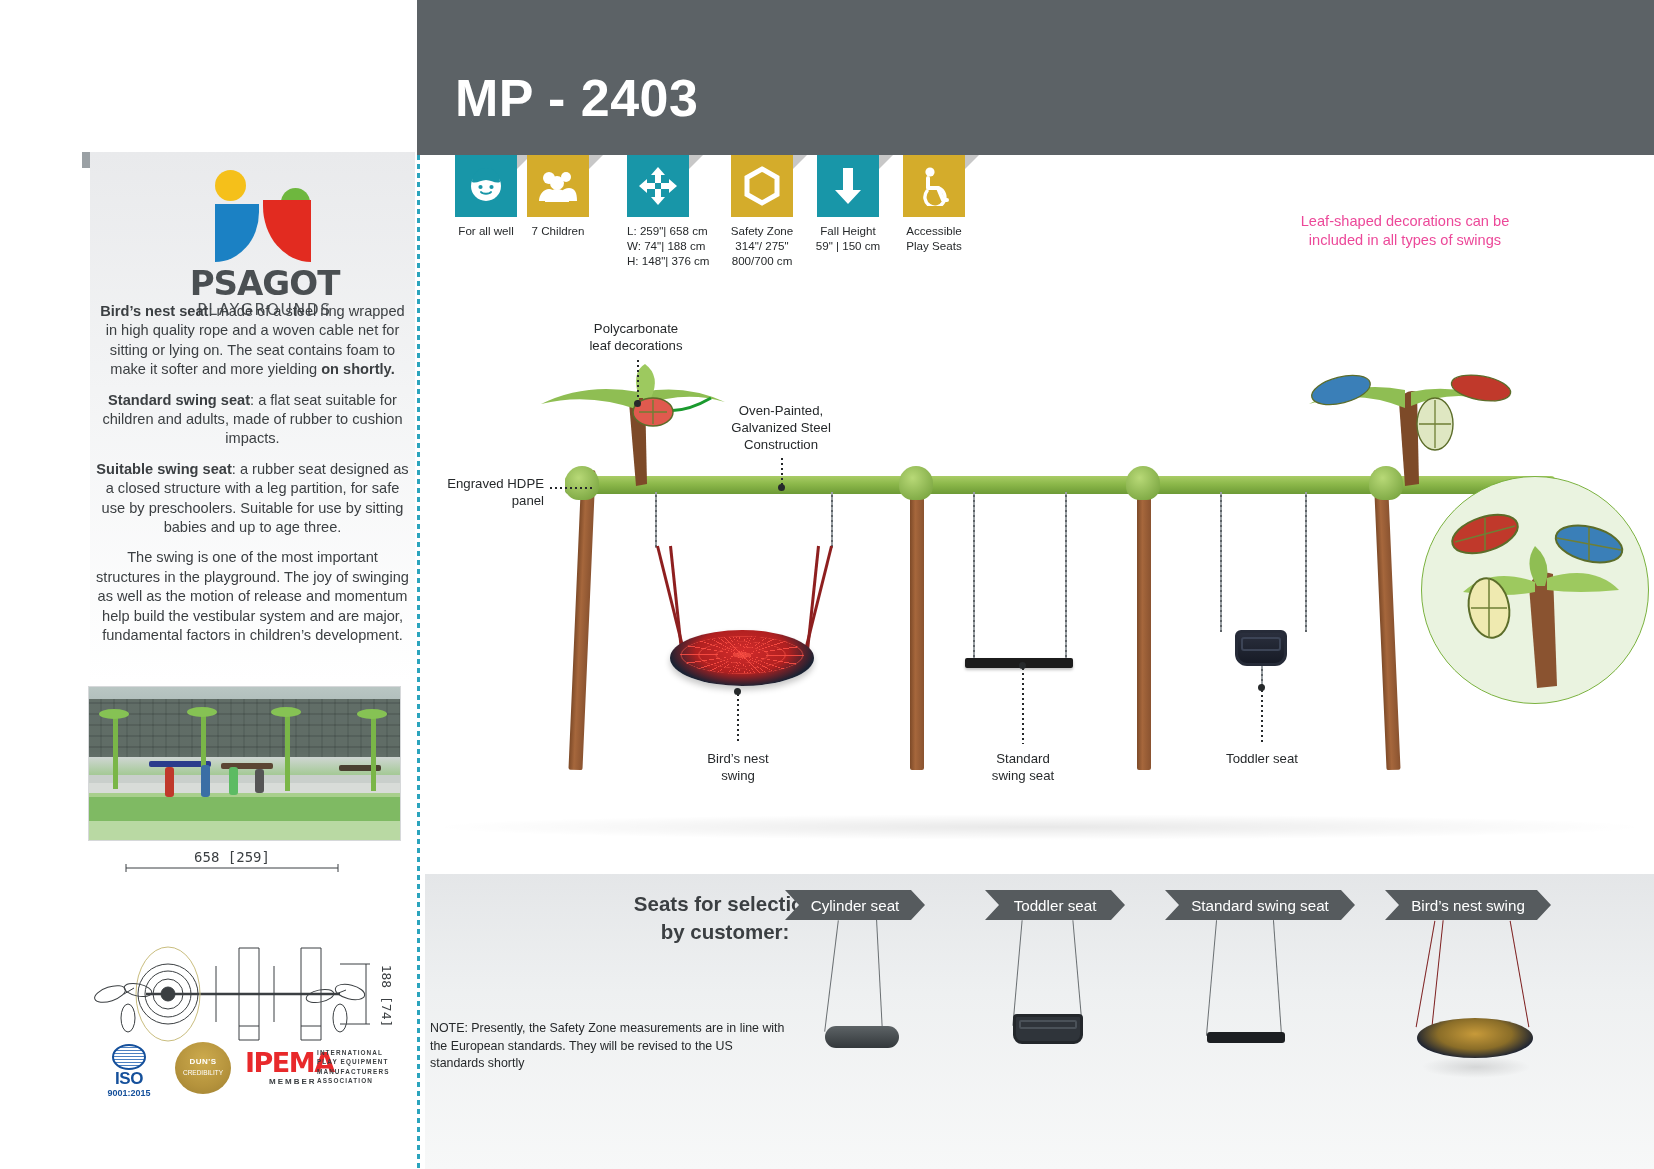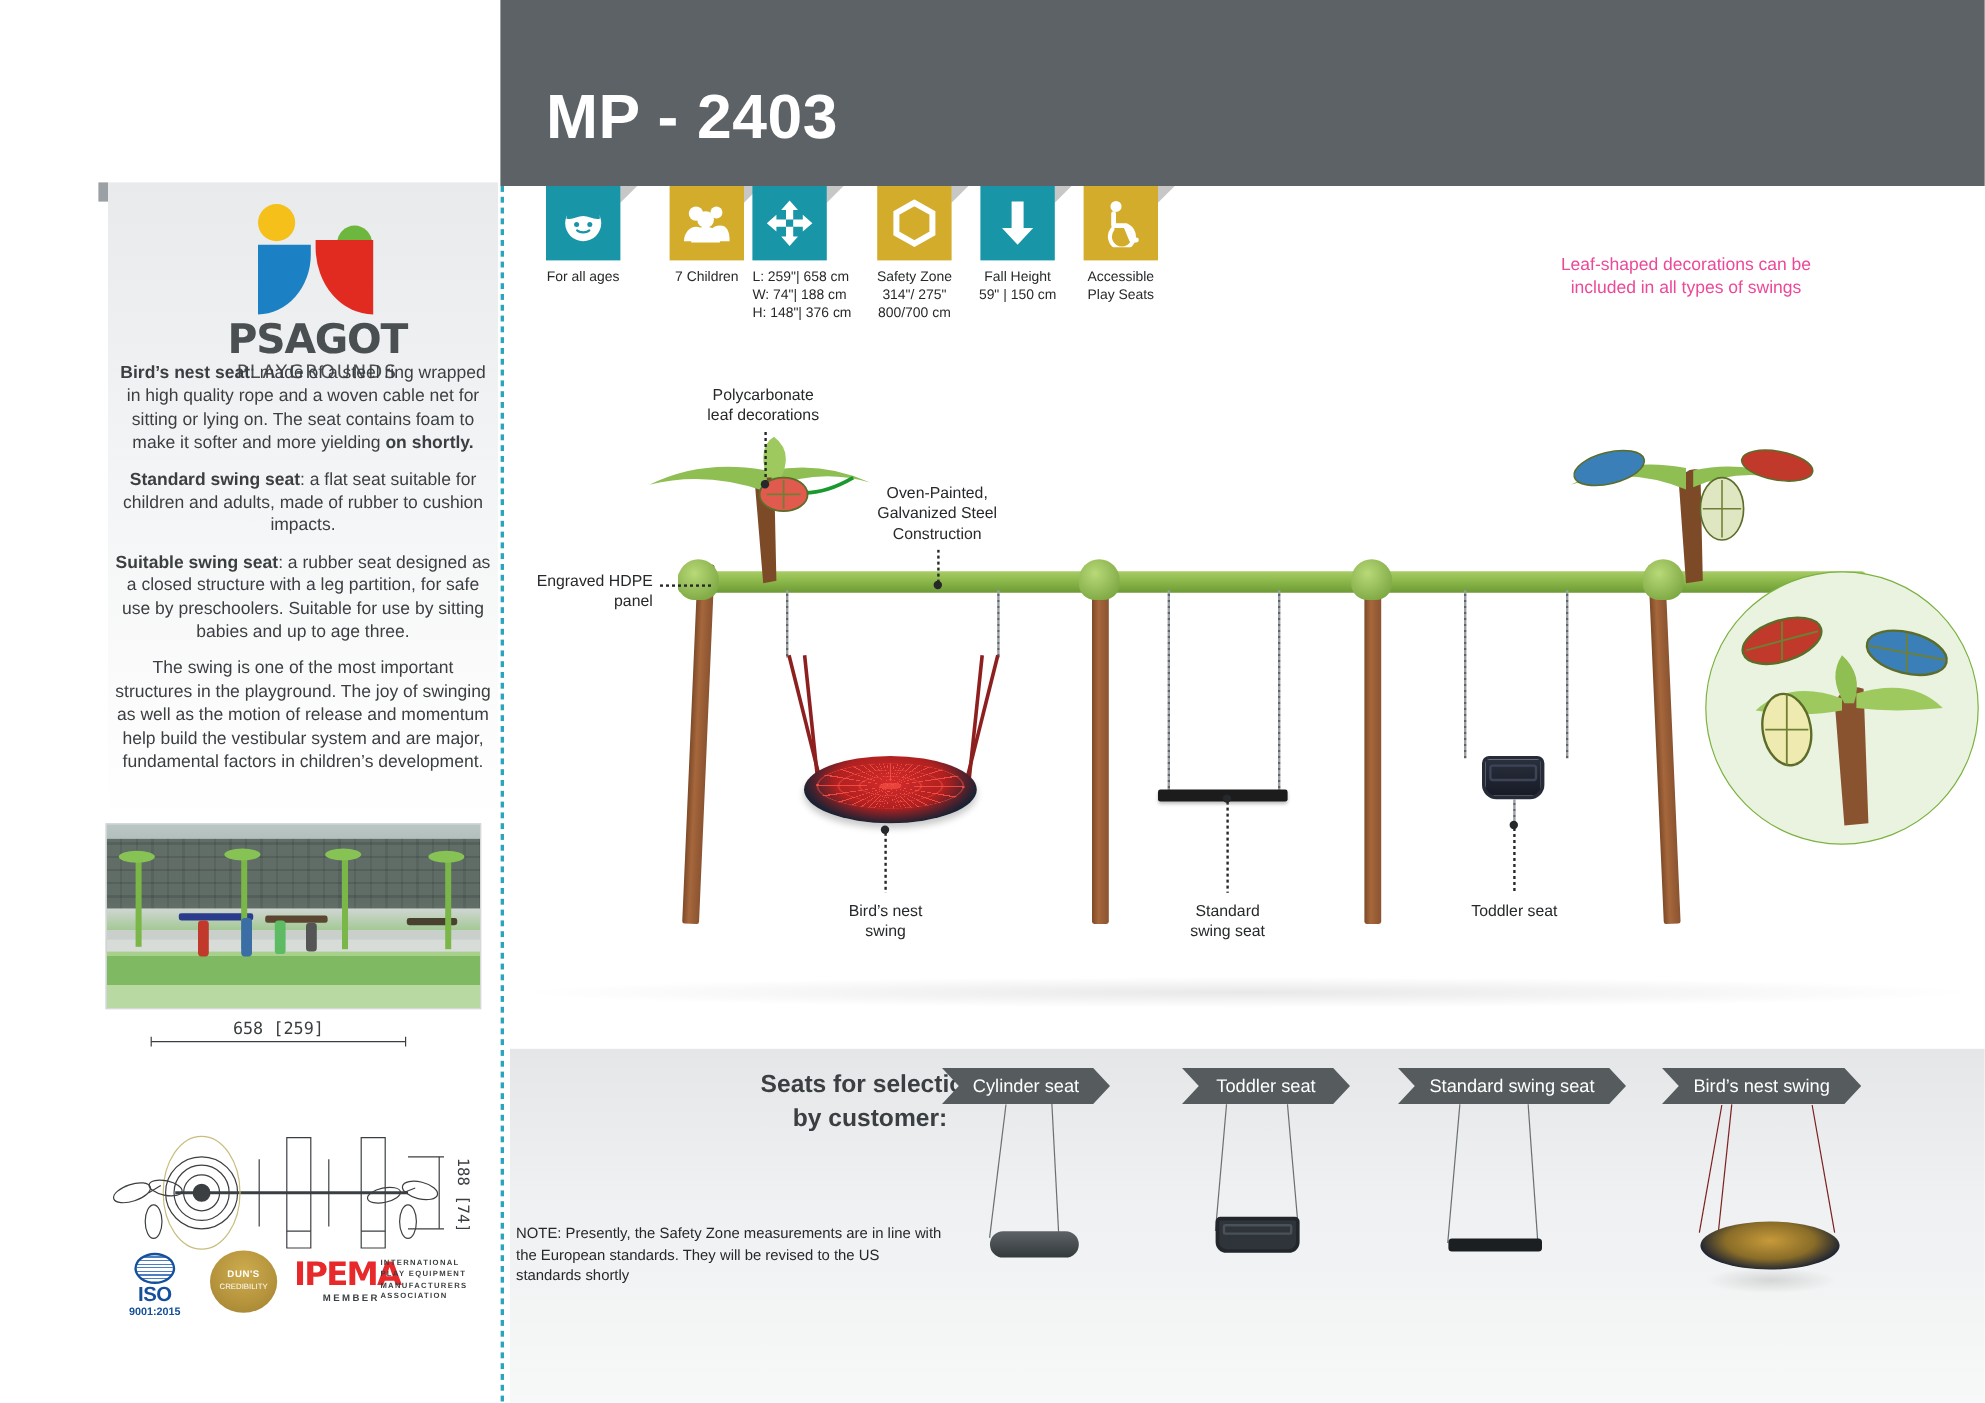--- a/index.html
+++ b/index.html
@@ -165,24 +165,24 @@
   <div class="ic" style="left:0">
     <div class="ic-sq ic-teal">
       <svg width="38" height="38" viewBox="0 0 38 38">
           <circle cx="19" cy="19" r="15" fill="#fff"></circle>
           <path d="M5 15a14 14 0 0128 0c-4 2-9-2-14-2S9 17 5 15z" fill="#1896a8"></path>
           <circle cx="13.5" cy="20" r="2.1" fill="#1896a8"></circle>
           <circle cx="24.5" cy="20" r="2.1" fill="#1896a8"></circle>
           <path d="M14 25c1.6 2.2 8.4 2.2 10 0" stroke="#1896a8" stroke-width="2" fill="none" stroke-linecap="round"></path>
         </svg>
     </div>
-    <div class="ic-lbl">For all ages</div>
-  </div>
-
-  <div class="ic" style="left:103px">
+    <div class="ic-lbl">For all well</div>
+  </div>
+
+  <div class="ic" style="left:72px">
     <div class="ic-sq ic-gold">
       <svg width="40" height="34" viewBox="0 0 40 34">
           <circle cx="11" cy="9" r="6" fill="#fff"></circle>
           <circle cx="28" cy="8" r="5" fill="#fff"></circle>
           <circle cx="19" cy="14" r="7" fill="#fff"></circle>
           <path d="M1 32c0-7 5-12 10-12s10 5 10 12z" fill="#fff"></path>
           <path d="M20 32c0-8 5-13 11-13s8 5 8 13z" fill="#fff"></path>
           <path d="M7 33c0-8 5-13 12-13s12 5 12 13z" fill="#fff"></path>
         </svg>
     </div>

